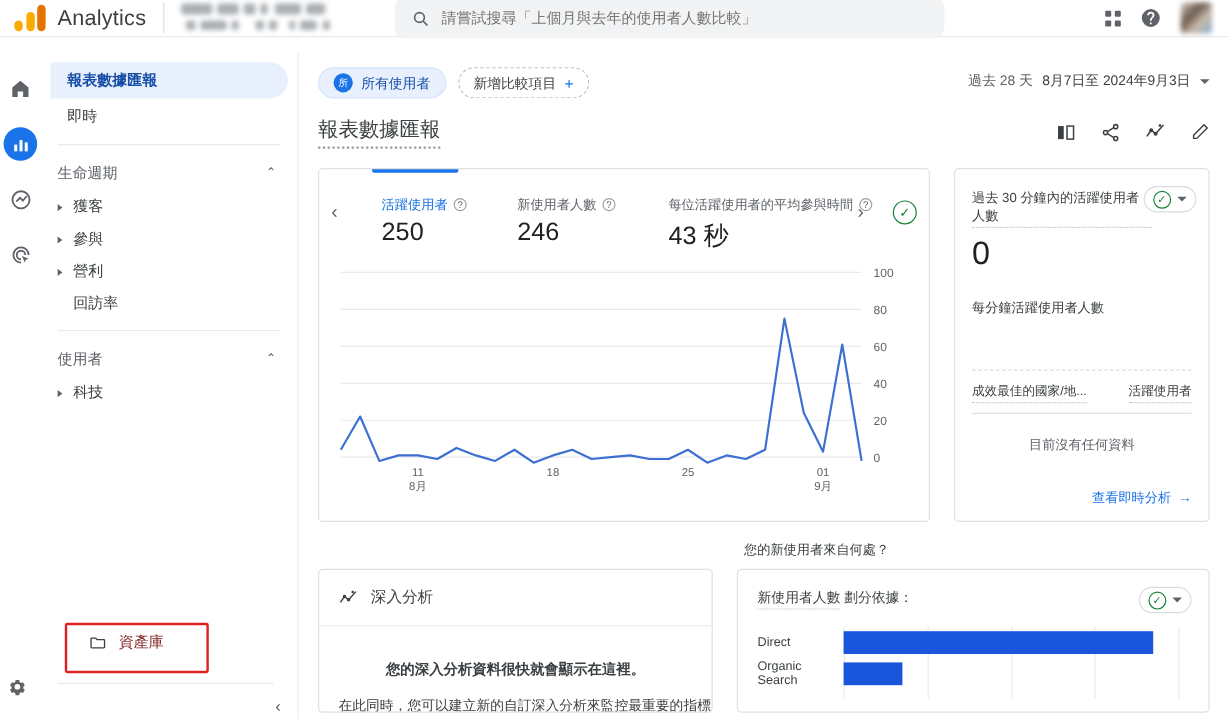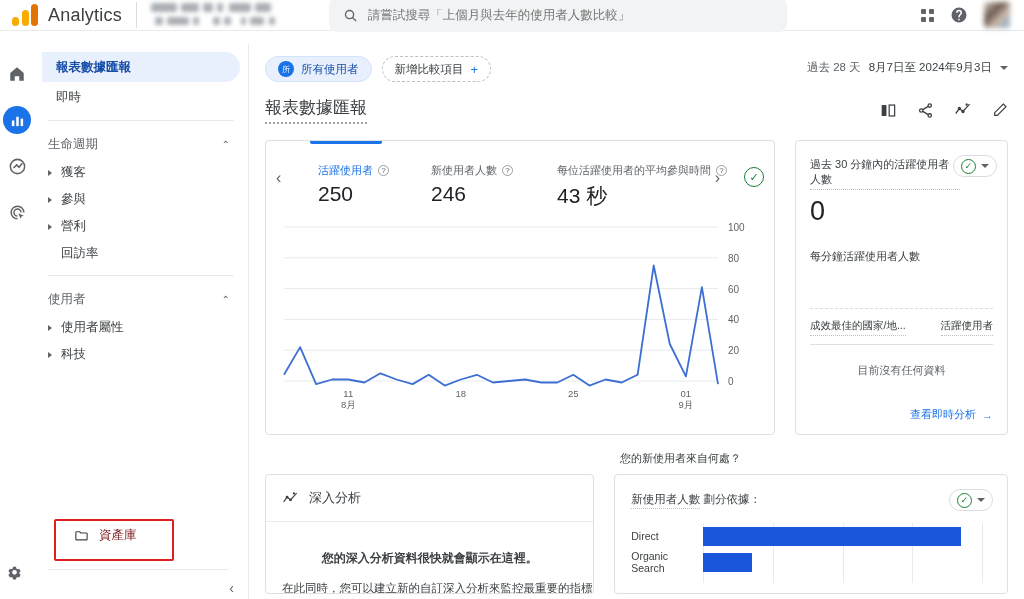--- a/index.html
+++ b/index.html
@@ -285,24 +285,20 @@
     </div>
     <div class="nav-sub nosub-pad">
       <span>回訪率</span>
     </div>
 
     <div class="nav-sep"></div>
 
     <div class="nav-group">
       <span>使用者</span>
       <span class="chev-up">⌃</span>
-    </div>
-    <div class="nav-sub">
-      <i class="caret-r"></i>
-      <span>使用者屬性</span>
     </div>
     <div class="nav-sub">
       <i class="caret-r"></i>
       <span>科技</span>
     </div>
 
     <div class="library-wrap"></div>
     <div class="library">
       <span>
         <svg width="15" height="15" viewBox="0 0 24 24" fill="none" stroke="#3c4043" stroke-width="1.8">

